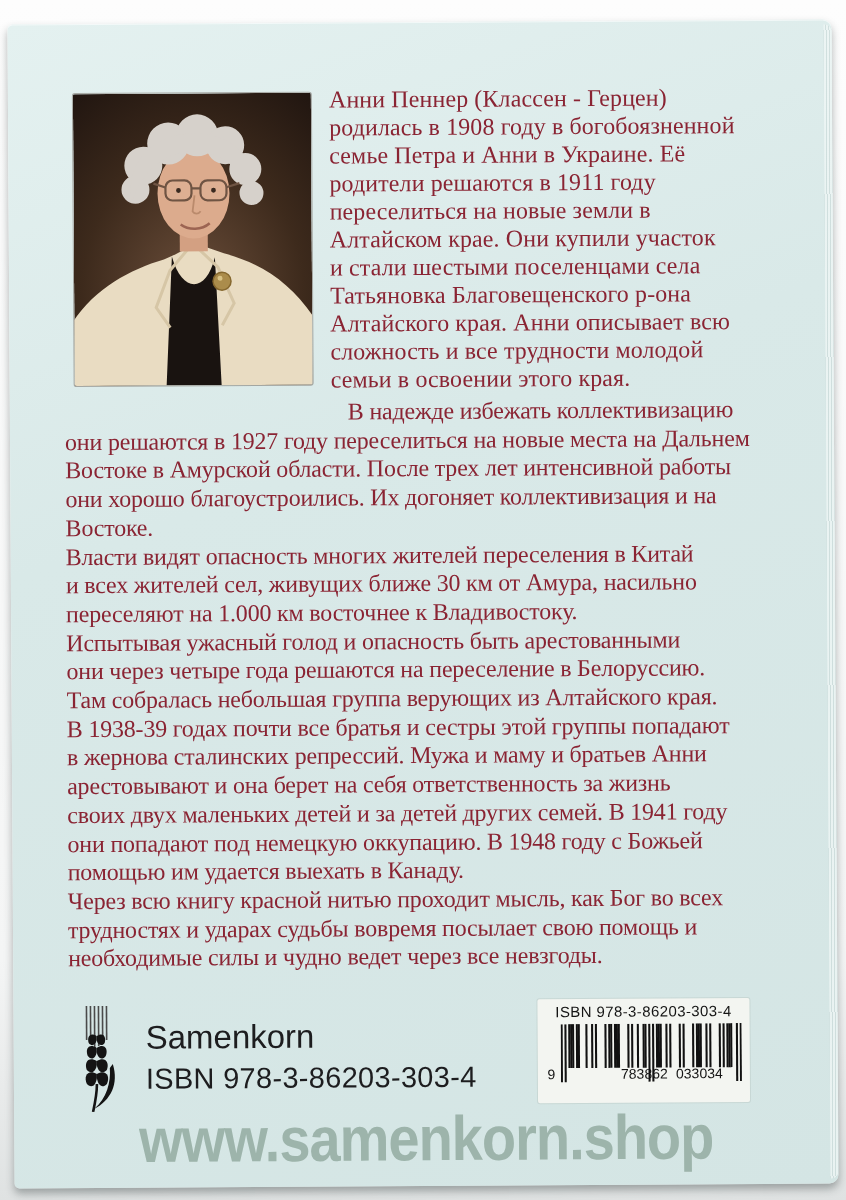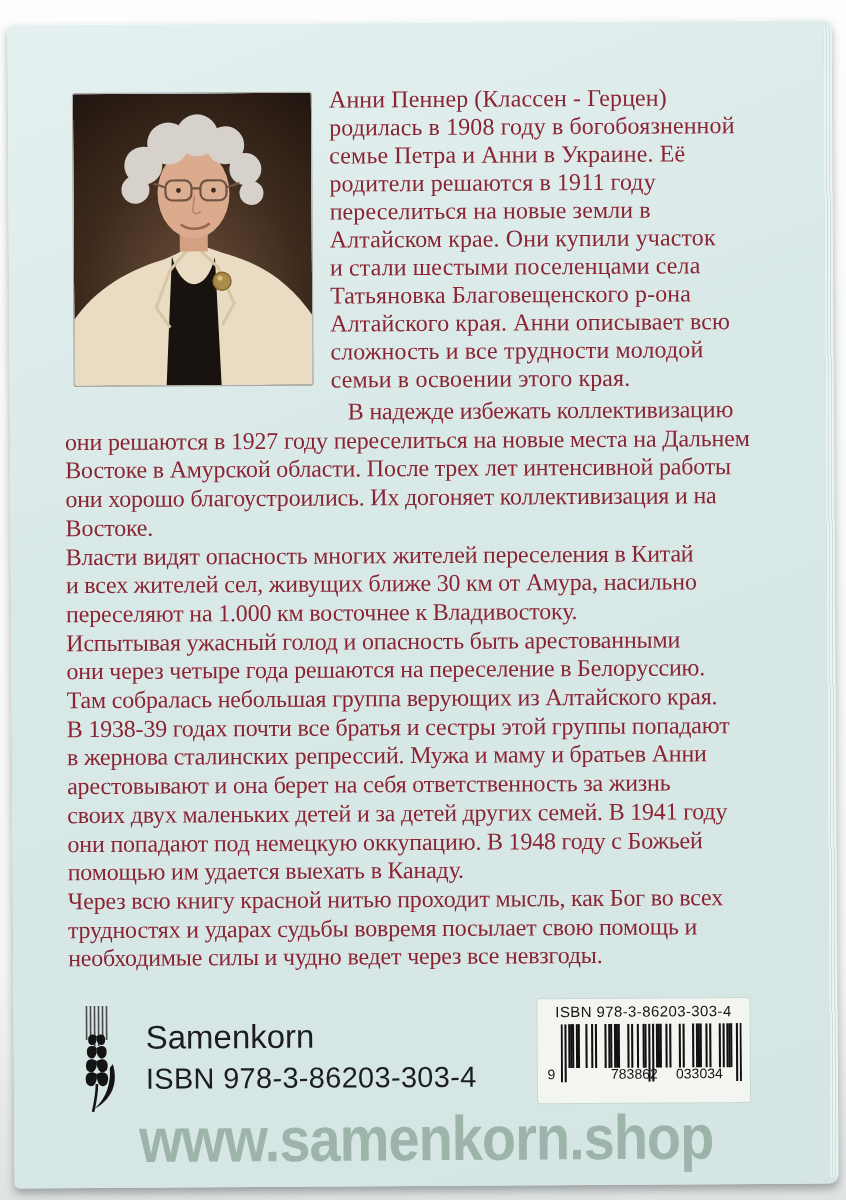--- a/index.html
+++ b/index.html
@@ -49,21 +49,21 @@
     box-shadow:0 0 0 1px rgba(180,195,190,.4);
     font-family:"Liberation Sans", sans-serif;color:#141414;
   }
   .bc-label{
     text-align:center;font-size:15px;line-height:20px;letter-spacing:.4px;
     padding-top:3px;
   }
   .bars-wrap{position:relative;width:181px;height:60px;margin:2px auto 0 auto;left:7px;}
   .bd{position:absolute;top:42px;font-size:14px;line-height:16px;text-align:center;}
   .bd9{left:-16px;width:14px;}
-  .bdl{left:6px;width:80px;padding-left:28px;}
+  .bdl{left:16px;width:80px;padding-left:28px;}
   .bdr{left:95px;width:88px;}
   .watermark{
     position:absolute;left:0;right:0;top:1080px;text-align:center;
     font-family:"Liberation Sans", sans-serif;font-weight:bold;
     font-size:56px;letter-spacing:-1px;
     transform:scaleY(1.12);transform-origin:top center;
     color:var(--wm,#9db4ab);
   }
 </style>
 </head>

